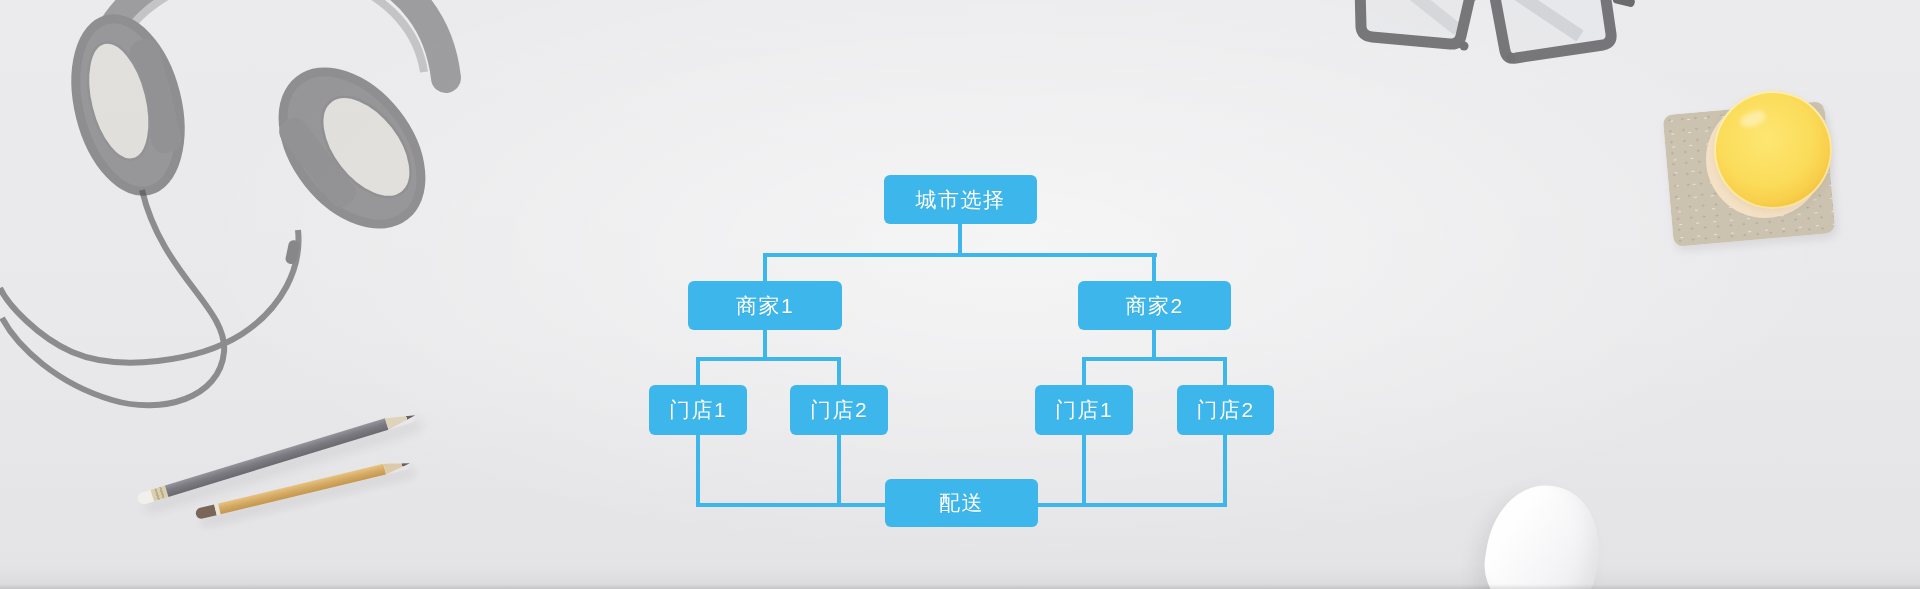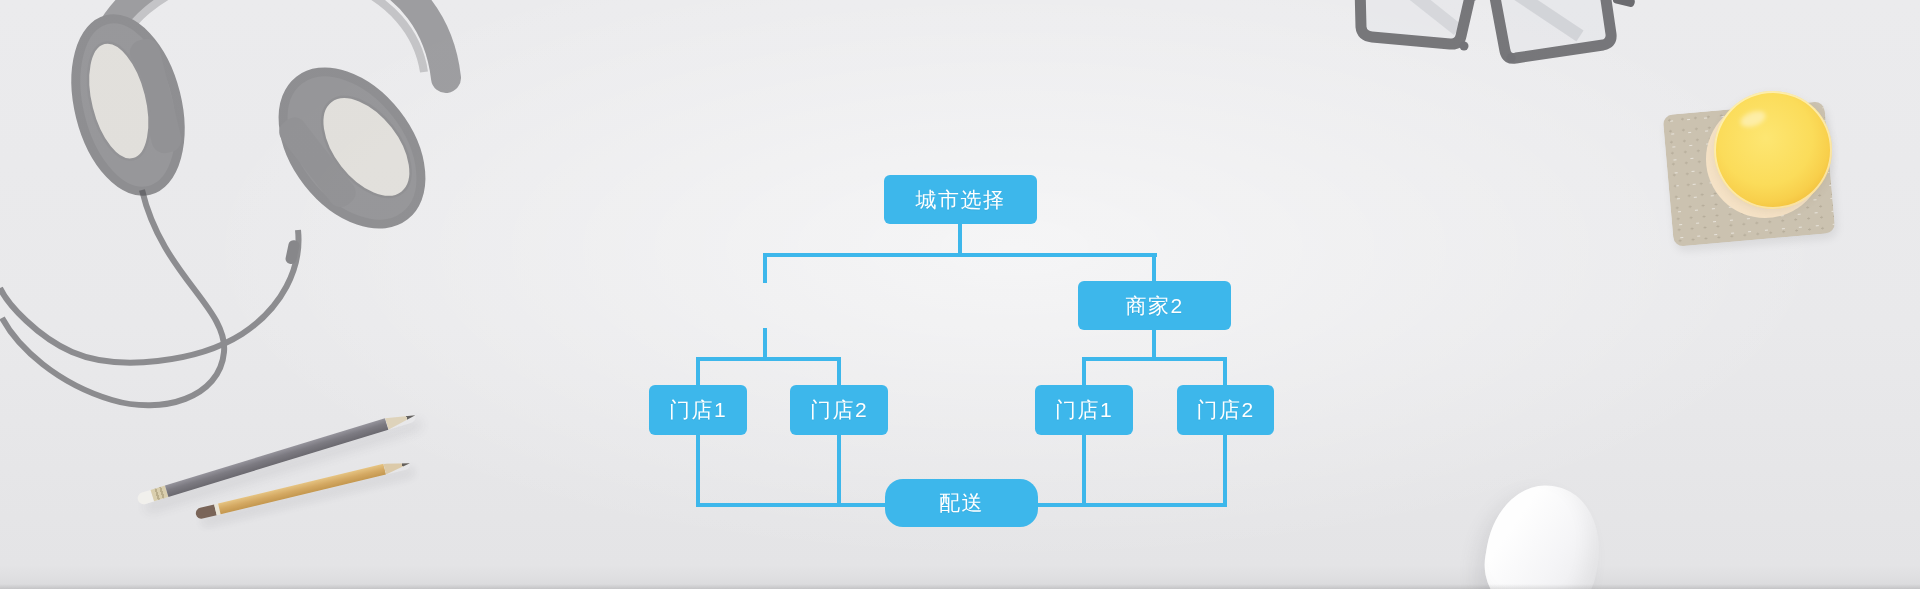--- a/index.html
+++ b/index.html
@@ -32,21 +32,21 @@
     font-size:21px;letter-spacing:1.5px;border-radius:6px;
     text-shadow:0 1px 1px rgba(0,0,0,.06);
   }
   .n-city    {left:884px; top:175px;width:153px;height:49px;}
   .n-m1      {left:688px; top:281px;width:154px;height:49px;}
   .n-m2      {left:1078px;top:281px;width:153px;height:49px;text-align:right;}
   .n-s1l     {left:649px; top:385px;width:98px; height:50px;}
   .n-s2l     {left:790px; top:385px;width:98px; height:50px;}
   .n-s1r     {left:1035px;top:385px;width:98px; height:50px;}
   .n-s2r     {left:1177px;top:385px;width:97px; height:50px;}
-  .n-deliv   {left:885px; top:479px;width:153px;height:48px;border-radius:18px;}
+  .n-deliv   {left:885px; top:479px;width:153px;height:48px;}
 
   
   .prop{position:absolute;}
 
   
   .pencil{position:absolute;display:flex;transform-origin:0 50%;border-radius:6px;}
   .pencil-dark{left:138px;top:494px;width:290px;height:12px;transform:rotate(-17deg);
     box-shadow:4px 10px 12px rgba(70,70,80,.12);opacity:.85;}
   .pencil-yellow{left:196px;top:509px;width:220px;height:11px;transform:rotate(-13.5deg);
     box-shadow:3px 9px 10px rgba(70,70,80,.10);opacity:.9;}
@@ -160,20 +160,21 @@
     <div class="conn" style="left:1082px;top:357px;width:4px;height:30px;"></div>
     <div class="conn" style="left:1223px;top:357px;width:4px;height:30px;"></div>
 
     <div class="conn" style="left:696px;top:433px;width:4px;height:74px;"></div>
     <div class="conn" style="left:837px;top:433px;width:4px;height:74px;"></div>
     <div class="conn" style="left:1082px;top:433px;width:4px;height:74px;"></div>
     <div class="conn" style="left:1223px;top:433px;width:4px;height:74px;"></div>
     <div class="conn" style="left:696px;top:503px;width:531px;height:4px;"></div>
 
     <div class="node n-city">城市选择</div>
+    <div class="node n-m1">商家1</div>
     <div class="node n-m2">商家2</div>
     <div class="node n-s1l">门店1</div>
     <div class="node n-s2l">门店2</div>
     <div class="node n-s1r">门店1</div>
     <div class="node n-s2r">门店2</div>
     <div class="node n-deliv">配送</div>
   </div>
 
 </div>
 

